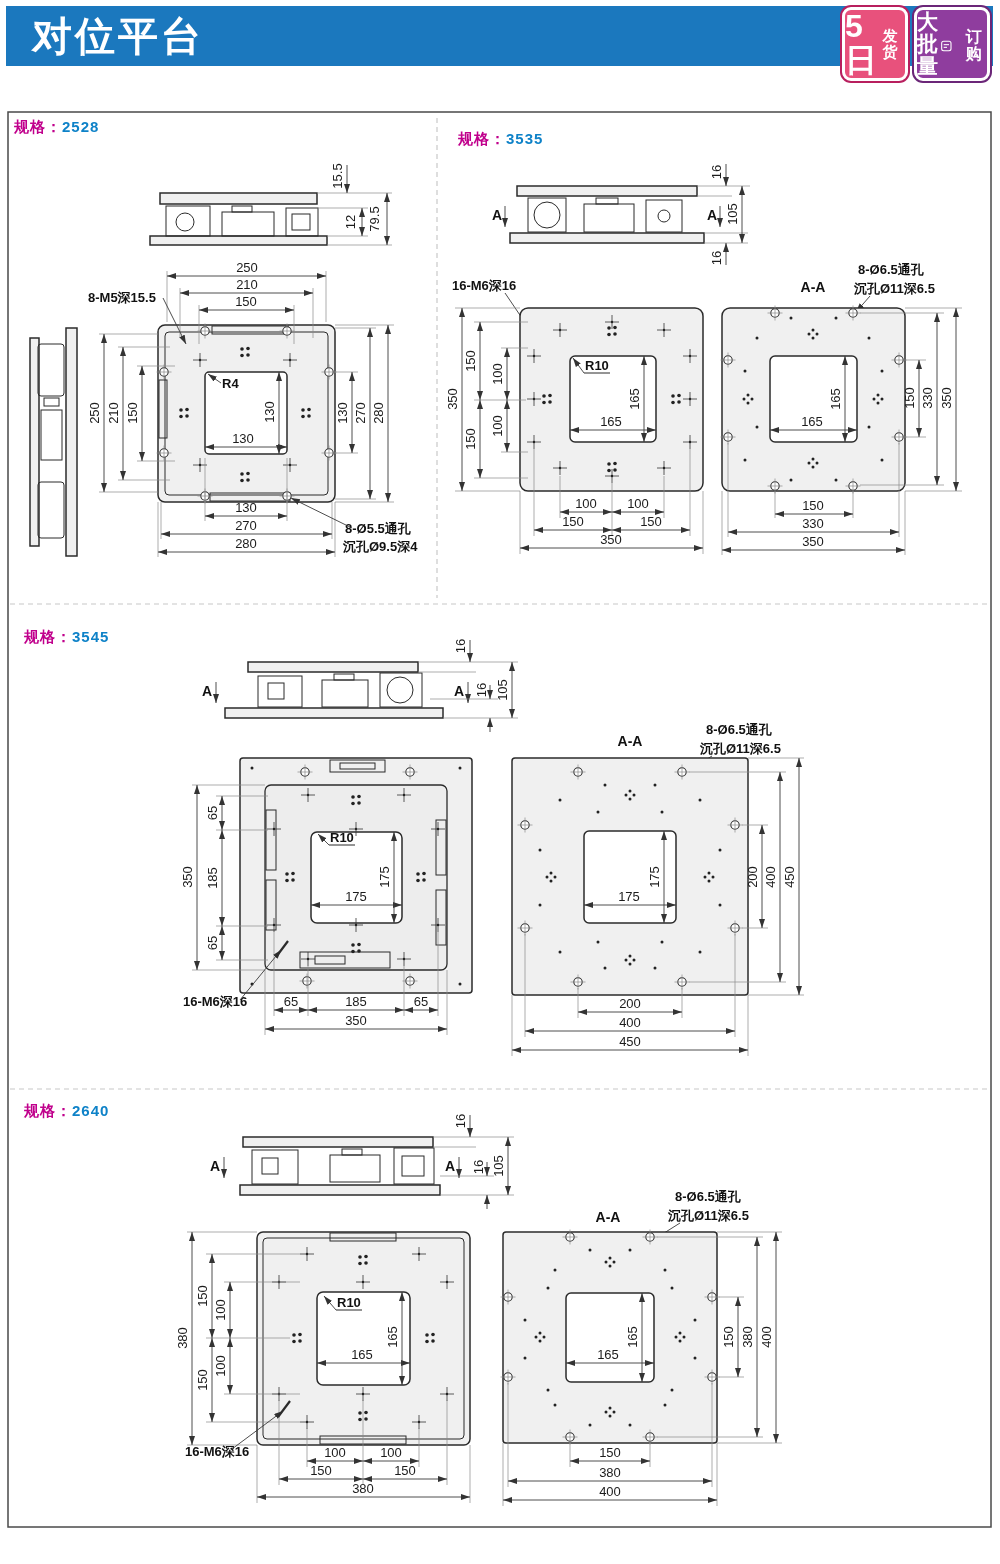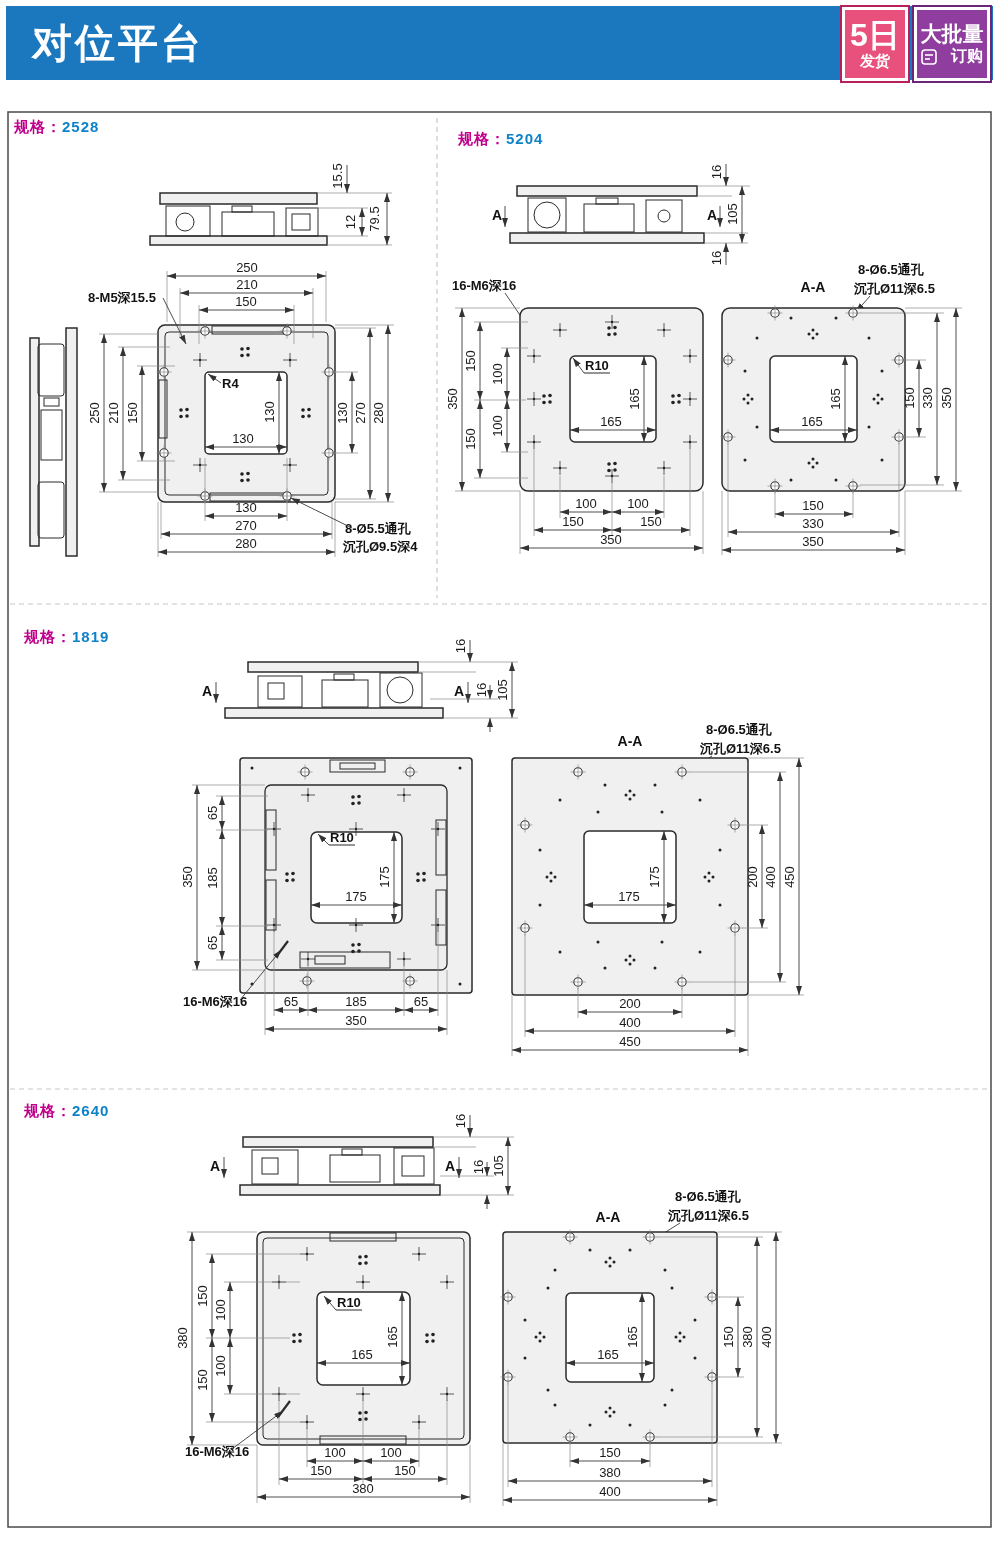--- a/index.html
+++ b/index.html
@@ -1,20 +1,20 @@
 <!DOCTYPE html>
 <html><head>
 <meta charset="utf-8">
 <style>
   html,body{margin:0;padding:0;background:#fff}
   body{width:1000px;height:1564px;position:relative;font-family:"Liberation Sans",sans-serif}
-  .header{position:absolute;left:6px;top:6px;width:987px;height:74px;background:#1b78be;display:flex;align-items:center}
+  .header{position:absolute;left:6px;top:6px;width:987px;height:60px;background:#1b78be;display:flex;align-items:center}
   .title{color:#fff;font-size:40px;font-weight:bold;margin-left:26px;letter-spacing:3px}
   .badges{position:absolute;right:10px;top:7px;display:flex;gap:6px}
-  .badge{height:68px;border:3px solid #fff;border-radius:0;color:#fff;display:flex;flex-direction:column;align-items:center;justify-content:center;line-height:1.05}
+  .badge{height:68px;border:3px solid #fff;border-radius:9px;color:#fff;display:flex;align-items:center;justify-content:center;line-height:1.05}
   .badge.fast{width:60px;background:#e8517c;box-shadow:0 0 0 2px #b81f5e}
   .badge.bulk{width:70px;background:#8f3d9e;box-shadow:0 0 0 2px #6b2678}
   .fast-big{font-size:32px;font-weight:bold}
   .fast-small{font-size:15px;font-weight:bold}
   .bulk-l1{font-size:21px;font-weight:bold}
   .bulk-l2{font-size:16px;font-weight:bold;display:flex;align-items:center;gap:14px;margin-top:3px}
   .spec{position:absolute;font-size:15px;font-weight:bold;letter-spacing:1px}
   .spec .p{color:#c0008c}
   .spec .v{color:#0e82c8}
   svg.overlay{position:absolute;left:0;top:0}
@@ -49,22 +49,22 @@
           <rect x="1" y="1" width="14" height="14" rx="3" fill="none" stroke="#fff" stroke-width="1.6"></rect>
           <line x1="4" y1="6" x2="12" y2="6" stroke="#fff" stroke-width="1.6"></line>
           <line x1="4" y1="10" x2="9" y2="10" stroke="#fff" stroke-width="1.6"></line>
         </svg>
       <span>订购</span>
     </span>
   </div>
 </div>
 
 <div class="spec" style="left:14px;top:118px"><span class="p">规格</span><span class="p">：</span><span class="v">2528</span></div>
-<div class="spec" style="left:458px;top:130px"><span class="p">规格</span><span class="p">：</span><span class="v">5204</span></div>
-<div class="spec" style="left:24px;top:628px"><span class="p">规格</span><span class="p">：</span><span class="v">1819</span></div>
+<div class="spec" style="left:458px;top:130px"><span class="p">规格</span><span class="p">：</span><span class="v">3535</span></div>
+<div class="spec" style="left:24px;top:628px"><span class="p">规格</span><span class="p">：</span><span class="v">3545</span></div>
 <div class="spec" style="left:24px;top:1102px"><span class="p">规格</span><span class="p">：</span><span class="v">2640</span></div>
 
 <svg class="overlay" width="1000" height="1564" viewBox="0 0 1000 1564">
 <defs>
   <marker id="m" markerWidth="10" markerHeight="8" refX="9" refY="3" orient="auto-start-reverse" markerUnits="userSpaceOnUse">
         <path d="M0,0 L9,3 L0,6 Z" fill="#333"></path>
       </marker>
   <g id="cb">
         <circle r="4.2" class="w" style="stroke-width:1.1"></circle>
         <line x1="-7.5" x2="7.5" y1="0" y2="0" class="e"></line>

